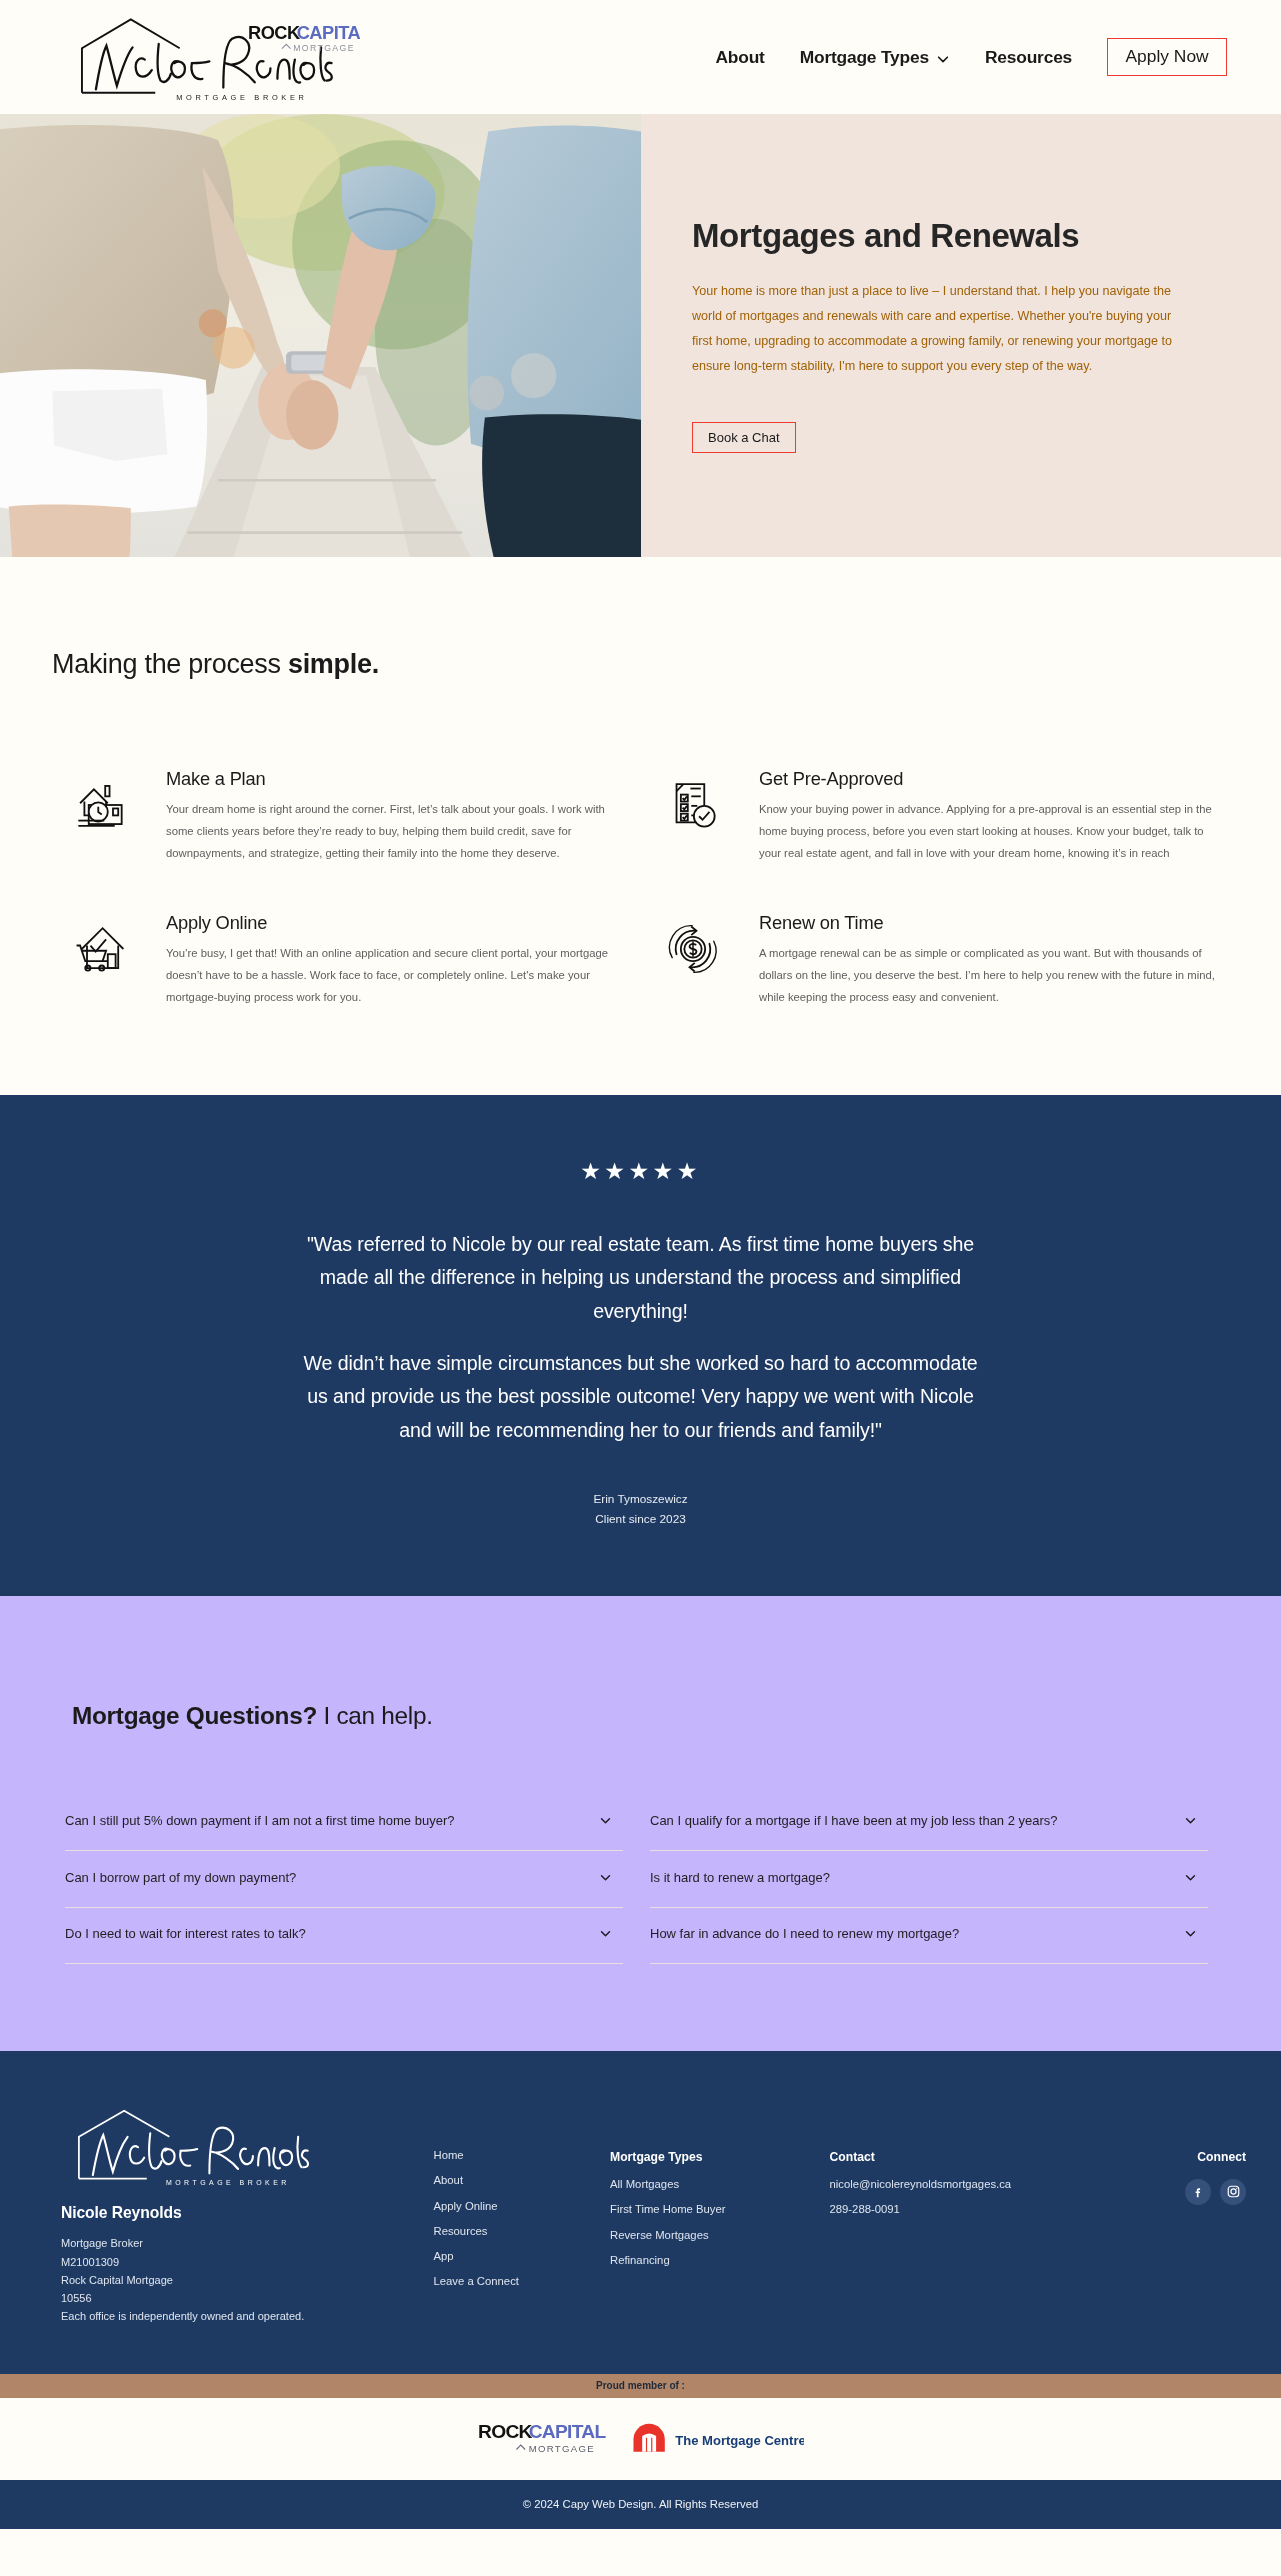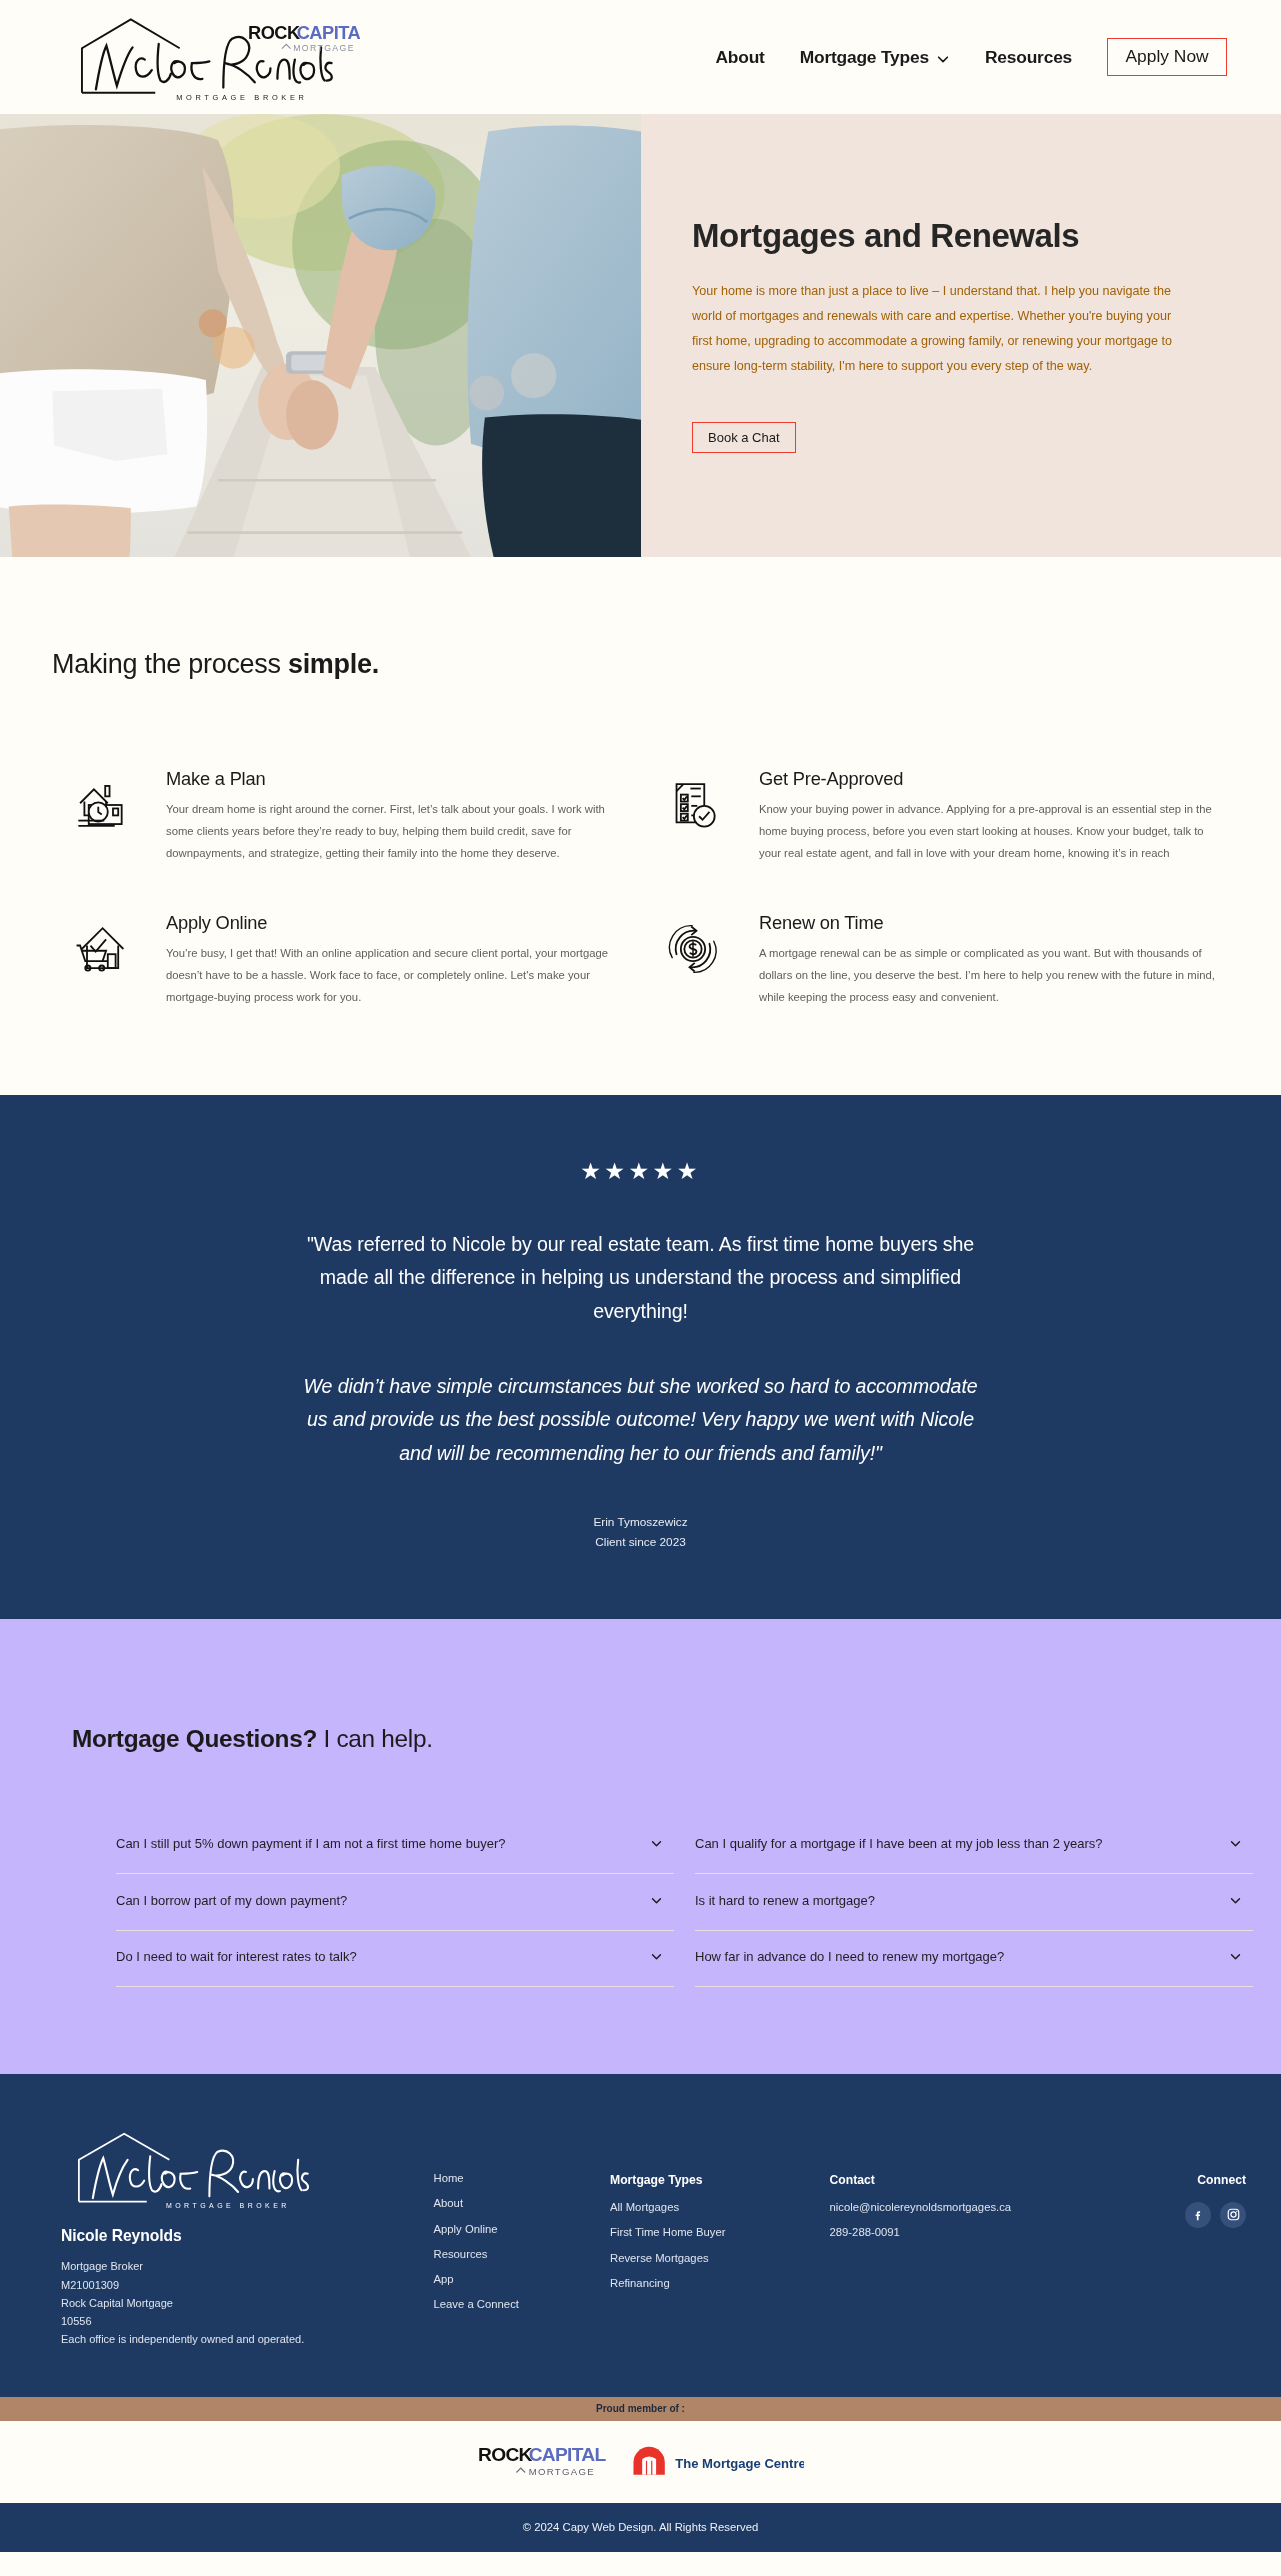--- a/index.html
+++ b/index.html
@@ -92,33 +92,33 @@
   
   .testi {
     background: #1e3a63; color: #fff;
     padding: 63px 0 66px 0; text-align: center;
   }
   .stars { font-size: 23px; letter-spacing: 3.5px; color: #fff; margin-bottom: 43px; }
   .quote {
     font-size: 19.6px; line-height: 1.72; font-weight: 300;
     max-width: 689px; margin: 0 auto; letter-spacing: -0.1px;
   }
-  .quote p + p { margin-top: 41px; font-style: italic; }
+  .quote p + p { margin-top: 18px; }
   .testi-meta { margin-top: 41px; font-size: 11.8px; line-height: 1.75; color: #e8ecf2; font-weight: 300;}
 
   
   .faq { background: #c4b5fd; padding: 106px 0 87px 0; }
   .faq-title {
     font-size: 24.4px; color: #1b1b1b; padding-left: 72px;
     margin-bottom: 65px; font-weight: 400; letter-spacing: -0.3px;
   }
   .faq-title b { font-weight: 700; }
   .faq-grid {
     display: grid; grid-template-columns: 558px 558px;
-    column-gap: 21px; padding-left: 116px;
+    column-gap: 27px; padding-left: 65px;
   }
   .faq-col { display: flex; flex-direction: column; }
   .faq-item {
     border-bottom: 0.9px solid #eadfdc;
     padding: 18.3px 3.5px 22px 0;
     display: flex; align-items: center; justify-content: space-between;
     cursor: pointer;
   }
   .faq-q { font-size: 13px; color: #1f1f1f; }
   .faq-chev { width: 15px; height: 15px; flex: 0 0 15px; margin-right: 7px;}

